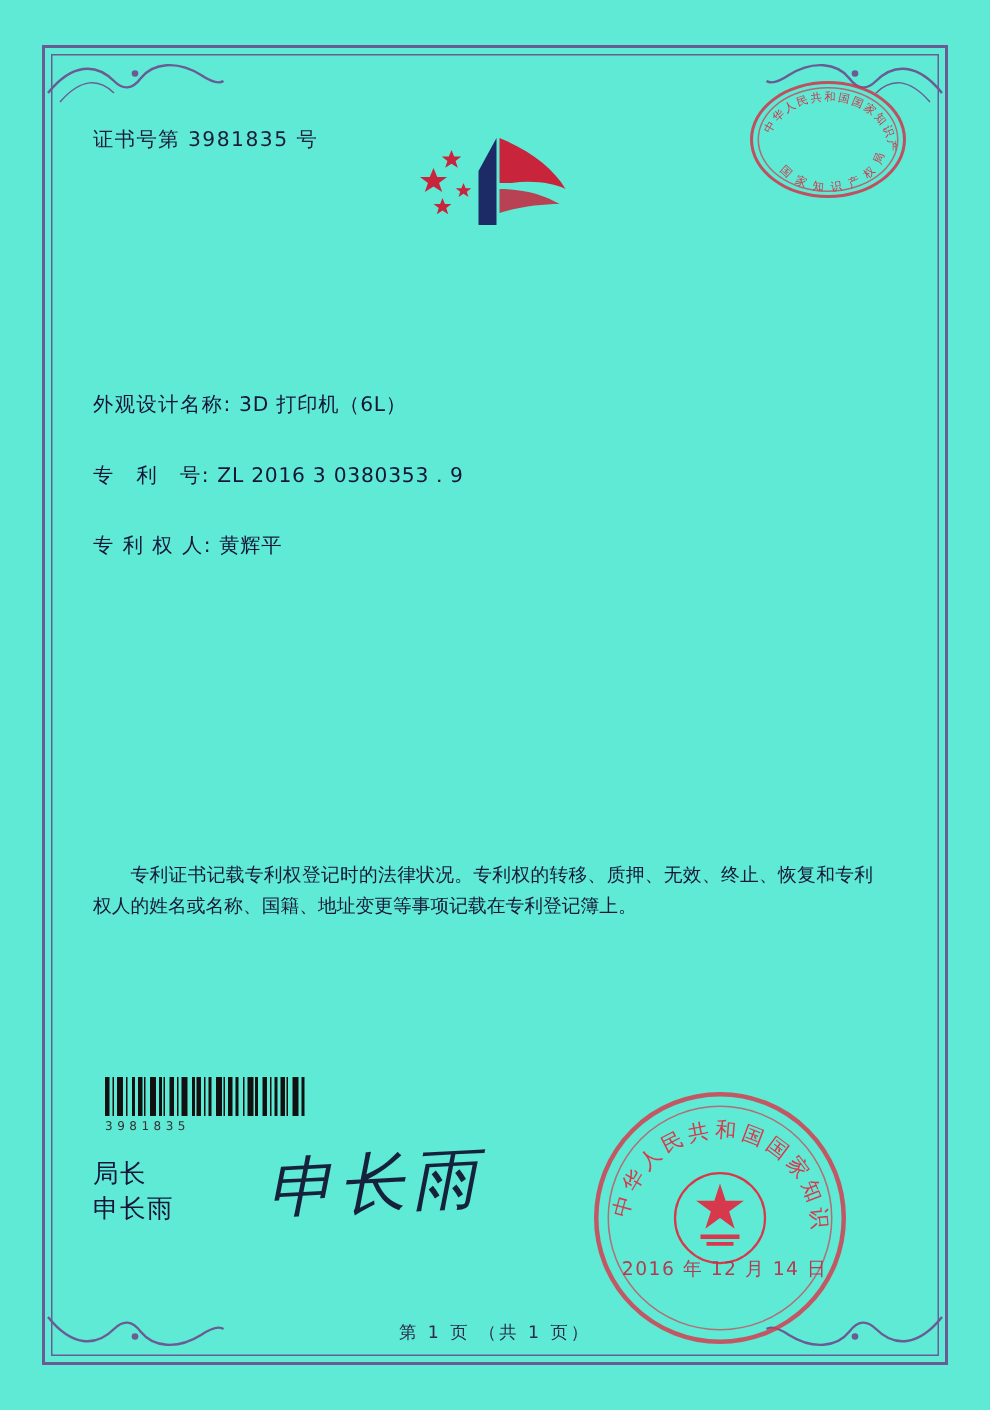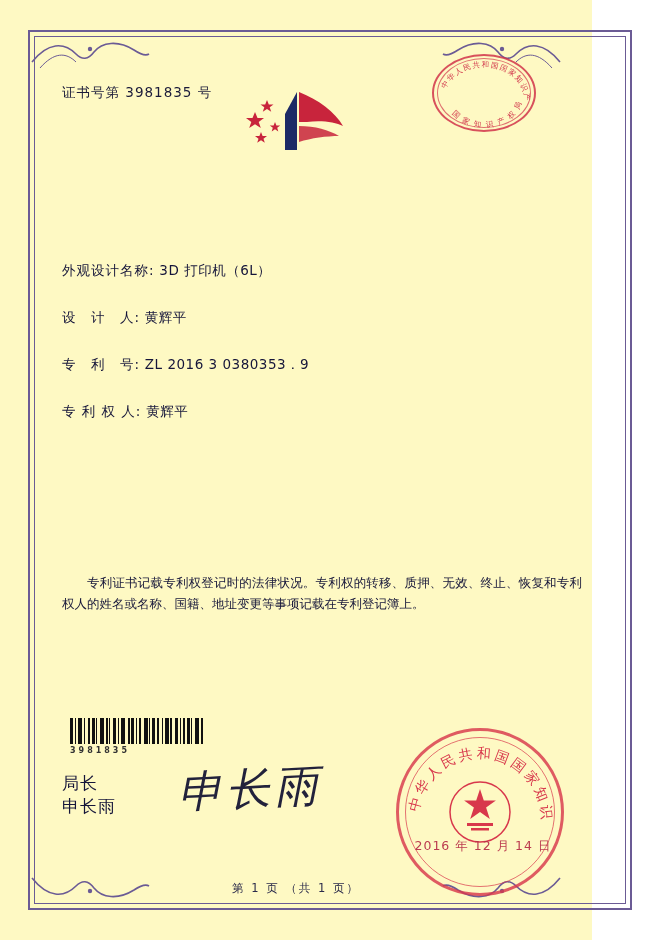--- a/index.html
+++ b/index.html
@@ -13,22 +13,22 @@
     font-family: "DejaVu Sans", "Liberation Sans", sans-serif;
     color: #1a1a2e;
     position: relative;
     overflow: hidden;
   }
 
   
   .page {
     position: absolute;
     left: 0; top: 0;
-    width: 592px; height: 940px;
-    background: #fef9c3;
+    width: 660px; height: 940px;
+    background: #5eead4;
   }
 
   
   .border-outer {
     position: absolute;
     left: 28px; top: 30px;
     width: 604px; height: 880px;
     border: 2px solid #6b5b95;
     box-sizing: border-box;
   }
@@ -154,21 +154,20 @@
     display: block;
     background: #111;
     height: 100%;
   }
   .barcode-label {
     position: absolute;
     left: 70px; top: 746px;
     font-size: 8px;
     letter-spacing: 3px;
     color: #333;
-    font-weight: bold;
   }
 
   
   .sig-label {
     position: absolute;
     left: 62px; top: 772px;
     font-size: 17px;
     line-height: 23px;
     letter-spacing: 1px;
     color: #15153a;
@@ -299,24 +298,20 @@
     </svg>
   </div>
 
 
   <div class="fields">
     <div class="field">
       <span class="lbl">外观设计名称:</span>
       <span class="val">3D 打印机（6L）</span>
     </div>
     <div class="field">
-      <span class="lbl">设　计　人:</span>
-      <span class="val">黄辉平</span>
-    </div>
-    <div class="field">
       <span class="lbl">专　利　号:</span>
       <span class="val">ZL 2016 3 0380353．9</span>
     </div>
     <div class="field">
       <span class="lbl">专 利 权 人:</span>
       <span class="val">黄辉平</span>
     </div>
   </div>
 
   <div class="paras">

